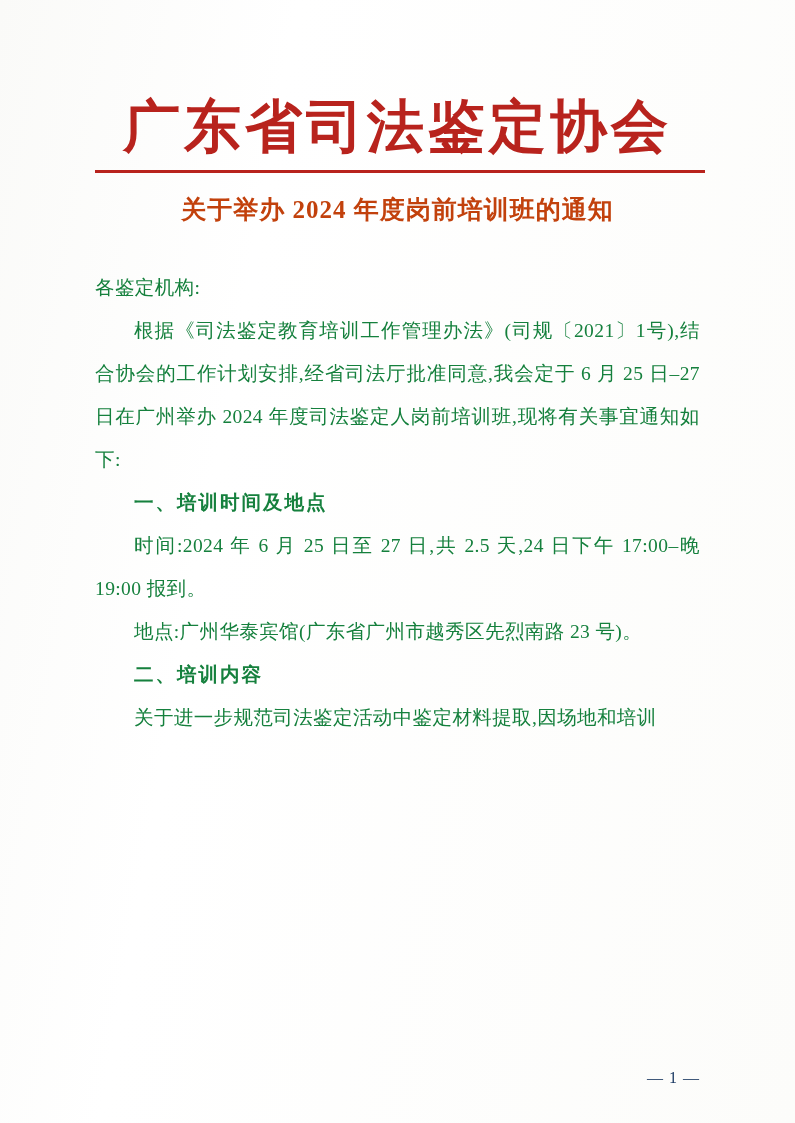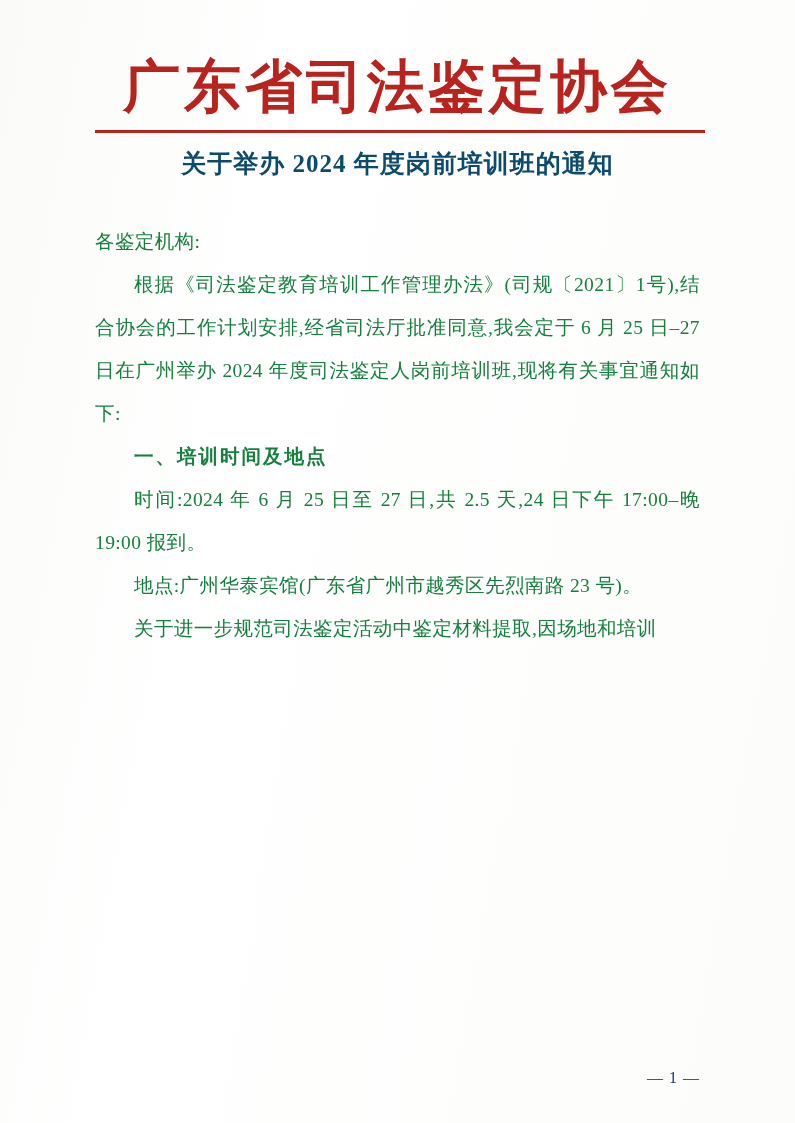--- a/index.html
+++ b/index.html
@@ -26,43 +26,43 @@
     background:
       linear-gradient(100deg, rgba(250,250,248,1) 0%, rgba(255,255,255,1) 30%, rgba(252,252,250,1) 100%);
     pointer-events: none;
   }
   .content {
     position: relative;
     padding: 0 95px;
   }
 
   .org-title {
-    margin-top: 56px;
+    margin-top: 96px;
     text-align: center;
     color: #b8231d;
     font-family: "DejaVu Serif", "Liberation Serif", serif;
     font-weight: bold;
     font-size: 57px;
     letter-spacing: 4px;
     line-height: 1.05;
     white-space: nowrap;
   }
   .red-rule {
     margin: 14px auto 0 auto;
     width: 610px;
     height: 3px;
     background: #b8231d;
   }
 
   .doc-title {
-    margin-top: 14px;
+    margin-top: 20px;
     text-align: center;
     font-weight: bold;
     font-size: 25px;
-    color: #0c4a6e;
+    color: #c2410c;
     letter-spacing: 1px;
     white-space: nowrap;
   }
 
   .body-text {
     margin-top: 40px;
     color: #15803d;
     font-size: 19.5px;
     line-height: 43px;
     text-align: justify;
@@ -106,20 +106,21 @@
     <div class="body-text">
 
       <p class="p">各鉴定机构:</p>
 
       <p class="p indent">根据《司法鉴定教育培训工作管理办法》(司规〔2021〕1号),结合协会的工作计划安排,经省司法厅批准同意,我会定于 6 月 25 日–27 日在广州举办 2024 年度司法鉴定人岗前培训班,现将有关事宜通知如下:</p>
 
       <p class="section-head">一、培训时间及地点</p>
       <p class="p indent">时间:2024 年 6 月 25 日至 27 日,共 2.5 天,24 日下午 17:00–晚 19:00 报到。</p>
       <p class="p indent">地点:广州华泰宾馆(广东省广州市越秀区先烈南路 23 号)。</p>
 
+      <p class="section-head">二、培训内容</p>
 
       <p class="p indent">关于进一步规范司法鉴定活动中鉴定材料提取,因场地和培训</p>
 
     </div>
   </div>
 
   <div class="page-number">— 1 —</div>
 </div>
 
 </body></html>

